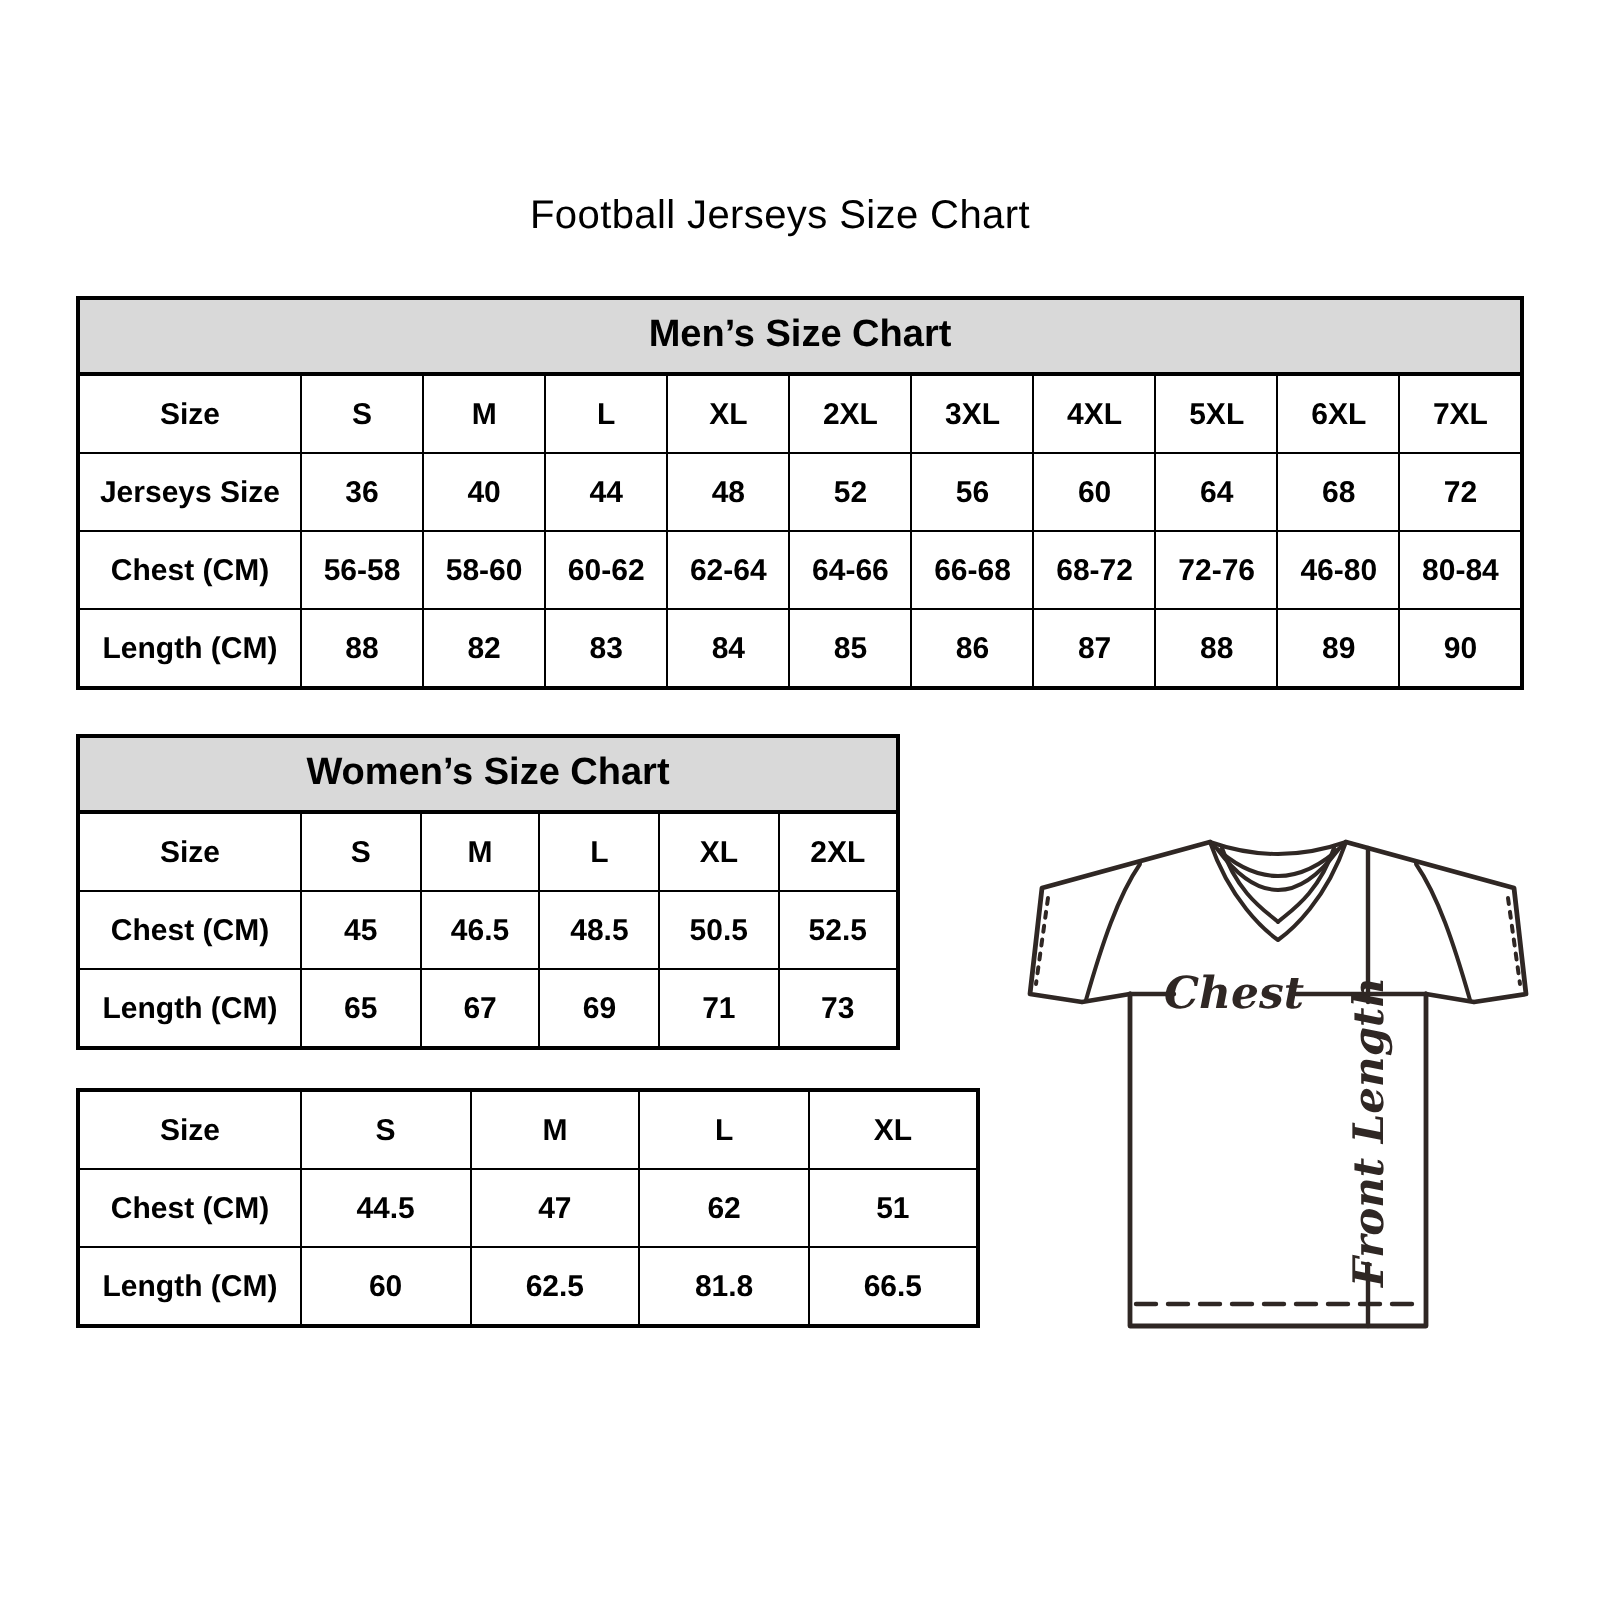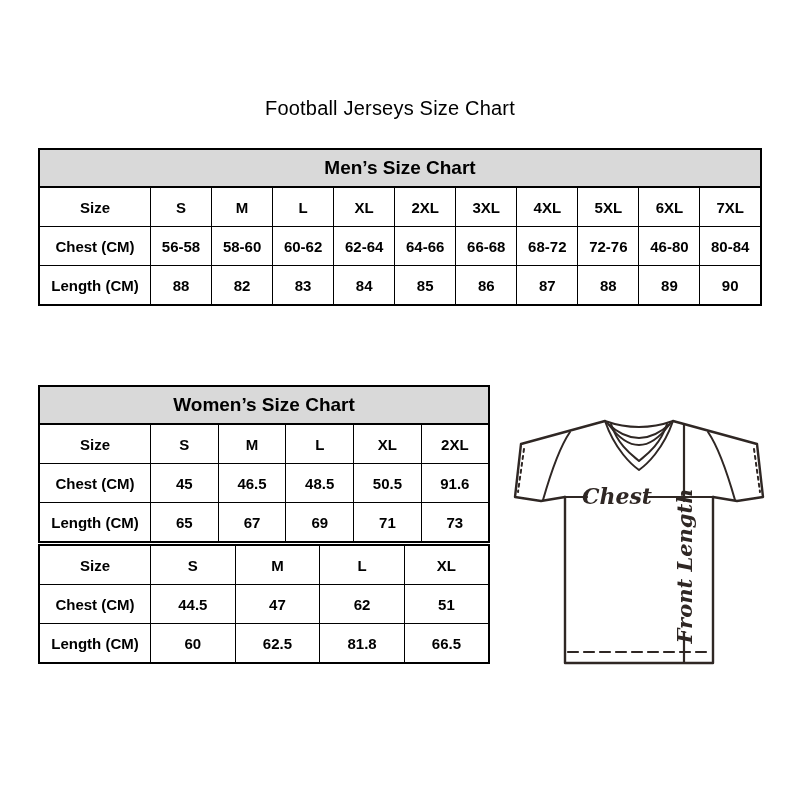--- a/index.html
+++ b/index.html
@@ -24,21 +24,21 @@
     border-collapse:collapse;table-layout:fixed;width:100%;
     margin-top:-2px;border:2px solid var(--border,#000);
   }
   .tbl th,.tbl td{
     border:1.5px solid var(--border,#000);
     height:38px;padding:0;text-align:center;vertical-align:middle;
     font-weight:bold;font-size:15px;
   }
   .tbl th{width:110px;}
   #mens{left:38px;top:148px;width:724px;}
-  #womens{left:38px;top:385px;width:452px;}
+  #womens{left:38px;top:367px;width:412px;}
   #youth{left:38px;top:546px;width:452px;}
   .jersey{position:absolute;left:505px;top:400px;width:266px;height:268px;}
   .jersey .stroke{fill:none;stroke:var(--jersey,#2f2724);stroke-width:2.4;stroke-linejoin:round;stroke-linecap:round;}
   .jersey .thin{stroke-width:2;}
   .jersey .dash{stroke-width:2;stroke-dasharray:3 4;}
   .jersey .hemdash{stroke-width:2.2;stroke-dasharray:10 6;}
   .jersey .measure{stroke-width:2.2;}
   .jersey text{
     fill:var(--jersey,#2f2724);
     font-family:"DejaVu Serif","Liberation Serif",serif;
@@ -63,20 +63,33 @@
           <td>L</td>
           <td>XL</td>
           <td>2XL</td>
           <td>3XL</td>
           <td>4XL</td>
           <td>5XL</td>
           <td>6XL</td>
           <td>7XL</td>
         </tr>
         <tr>
+          <th>Jerseys Size</th>
+          <td>36</td>
+          <td>40</td>
+          <td>44</td>
+          <td>48</td>
+          <td>52</td>
+          <td>56</td>
+          <td>60</td>
+          <td>64</td>
+          <td>68</td>
+          <td>72</td>
+        </tr>
+        <tr>
           <th>Chest (CM)</th>
           <td>56-58</td>
           <td>58-60</td>
           <td>60-62</td>
           <td>62-64</td>
           <td>64-66</td>
           <td>66-68</td>
           <td>68-72</td>
           <td>72-76</td>
           <td>46-80</td>
@@ -110,21 +123,21 @@
           <td>L</td>
           <td>XL</td>
           <td>2XL</td>
         </tr>
         <tr>
           <th>Chest (CM)</th>
           <td>45</td>
           <td>46.5</td>
           <td>48.5</td>
           <td>50.5</td>
-          <td>91.6</td>
+          <td>52.5</td>
         </tr>
         <tr>
           <th>Length (CM)</th>
           <td>65</td>
           <td>67</td>
           <td>69</td>
           <td>71</td>
           <td>73</td>
         </tr>
       </tbody>

